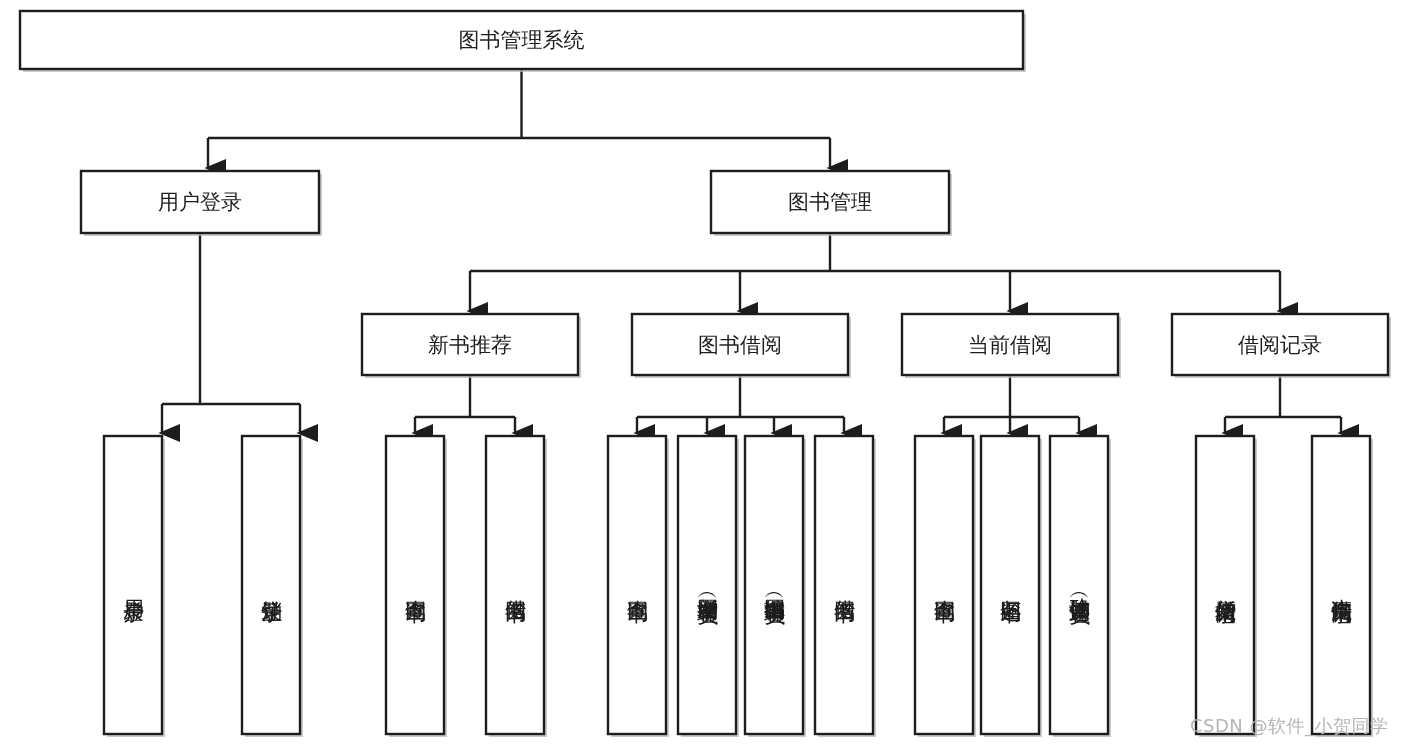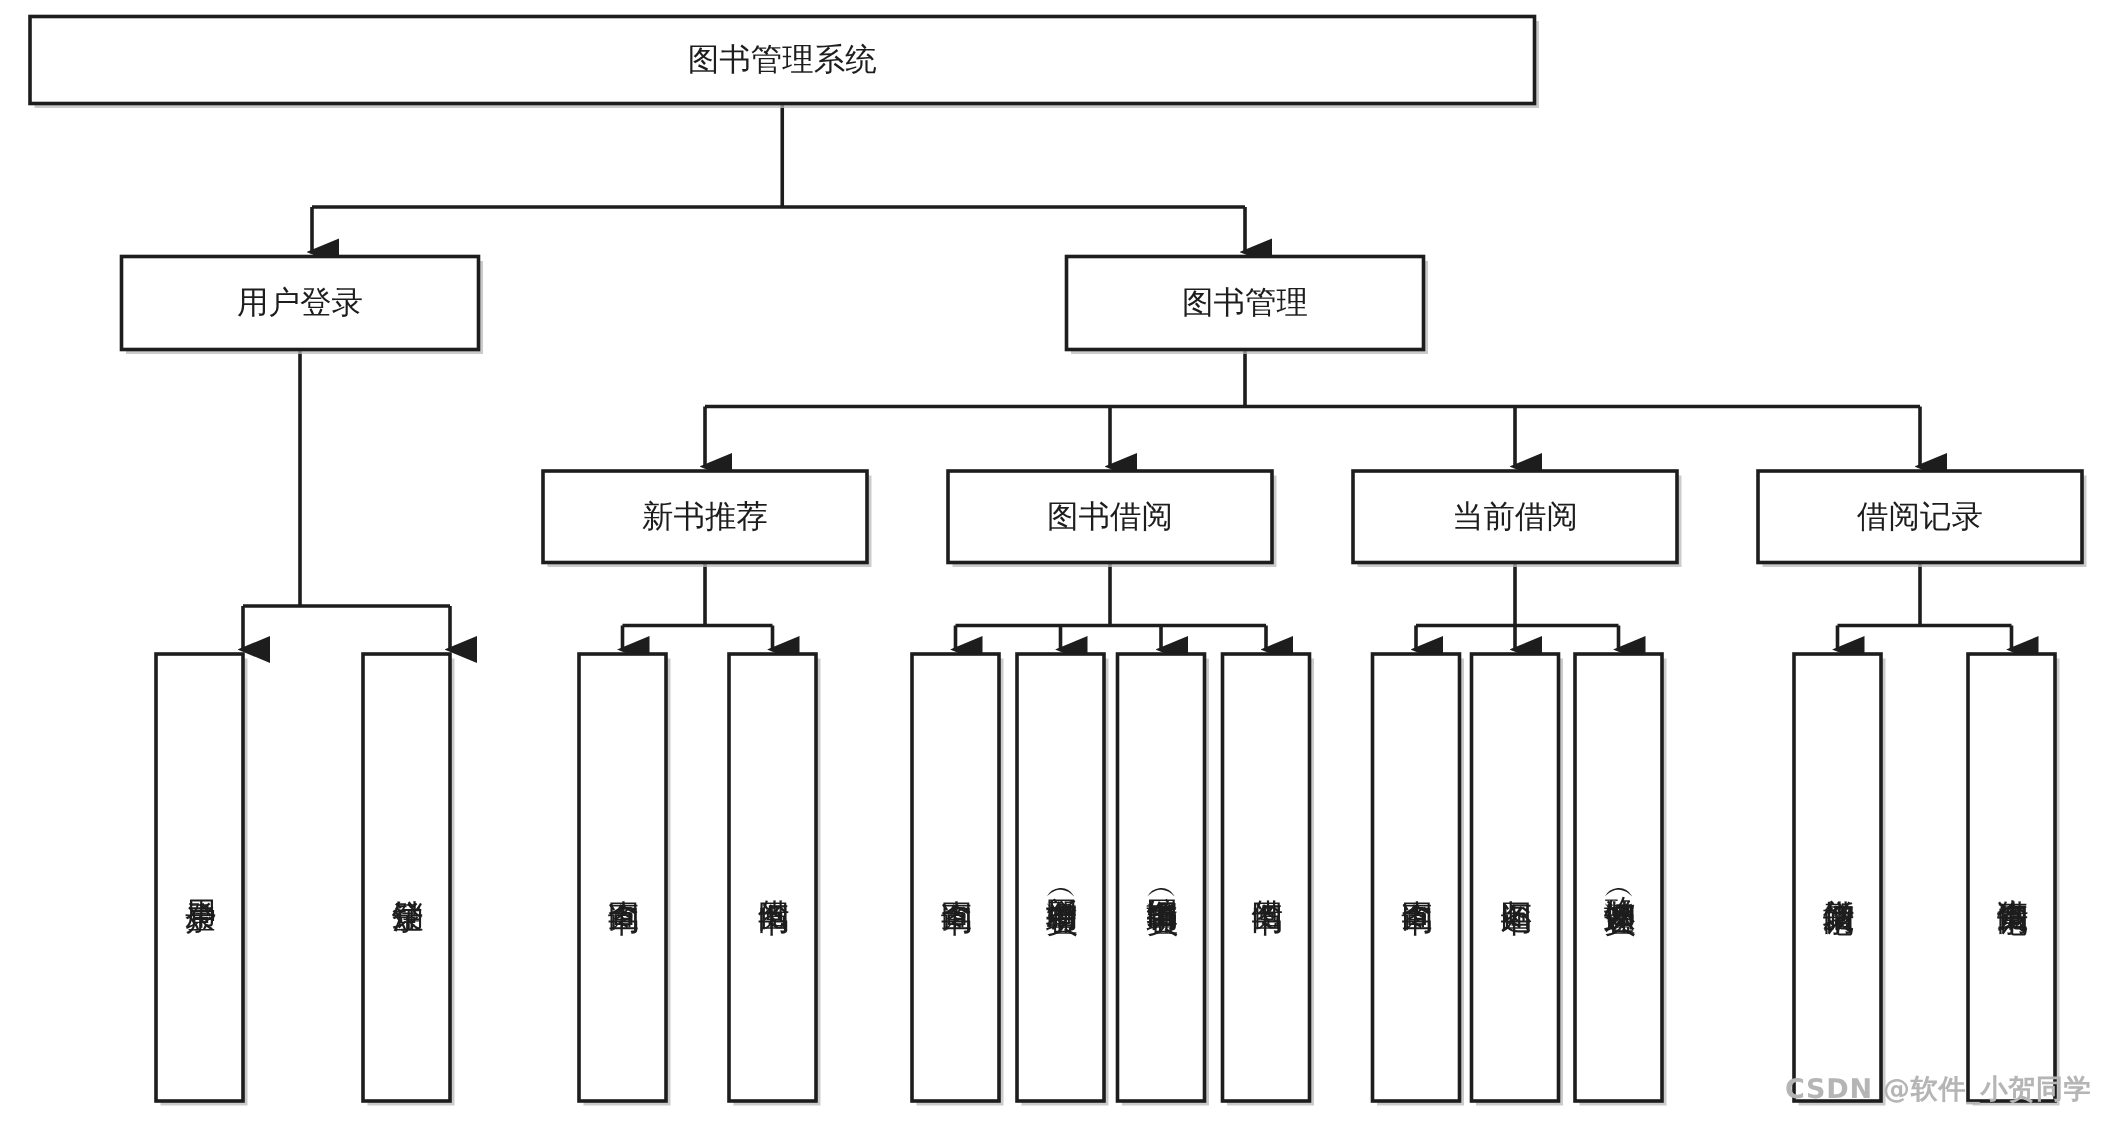--- a/index.html
+++ b/index.html
@@ -67,21 +67,20 @@
     pointer-events: none;
     -webkit-writing-mode: vertical-rl;
   }
   .watermark {
     position: absolute;
     font-family: "DejaVu Sans", "Liberation Sans", sans-serif;
     font-size: 18px;
     color: #b5b5b5;
     white-space: nowrap;
     letter-spacing: 0.5px;
-    font-weight: bold;
   }
 </style>
 </head>
 <body>
 
 <div id="diagram-root">
 
   <svg id="diagram-svg" viewBox="0 0 1405 747" xmlns="http://www.w3.org/2000/svg">
     <defs>
       <marker id="arrow" viewBox="0 0 12 12" refX="6" refY="10" markerWidth="9" markerHeight="9" orient="auto-start-reverse">

